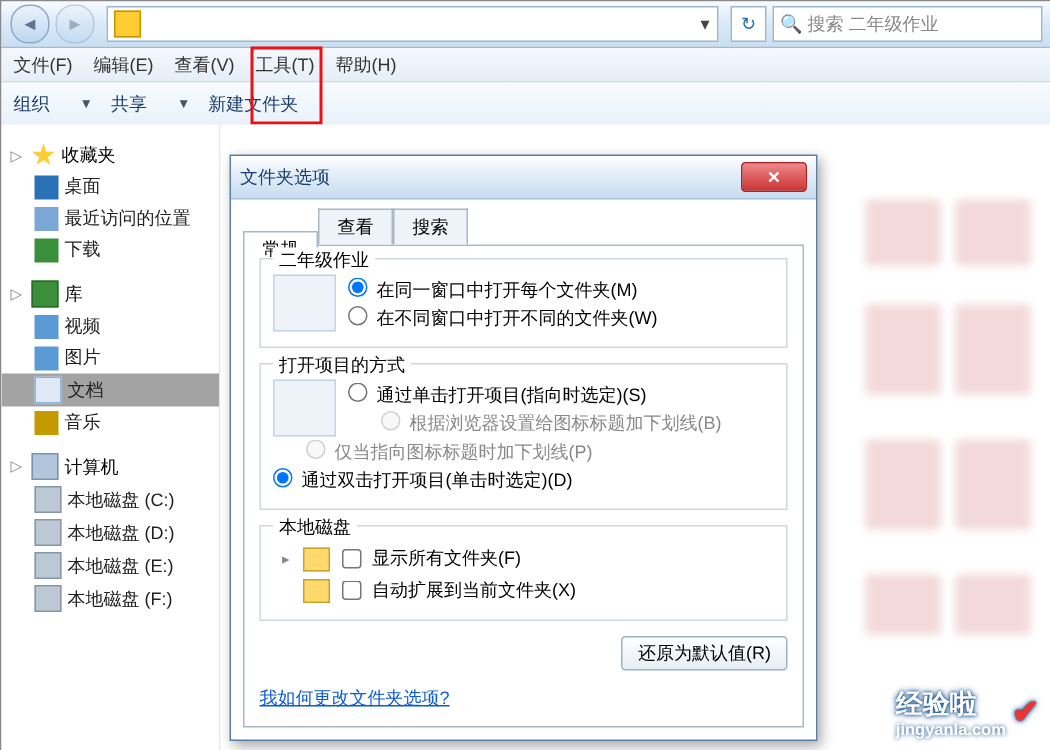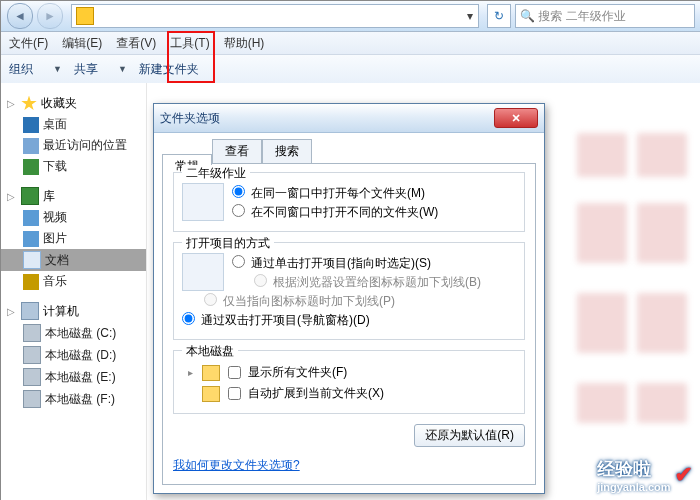--- a/index.html
+++ b/index.html
@@ -226,21 +226,21 @@
       <div class="opt-row sub">
             <input type="radio" name="u" disabled="" style="">
             <span>根据浏览器设置给图标标题加下划线(B)</span>
           </div>
       <div class="opt-row sub">
             <input type="radio" name="u" disabled="" style="">
             <span>仅当指向图标标题时加下划线(P)</span>
           </div>
       <div class="opt-row">
             <input type="radio" name="o" checked="" style="">
-            <span>通过双击打开项目(导航窗格)(D)</span>
+            <span>通过双击打开项目(单击时选定)(D)</span>
           </div>
       <div style="clear:both"></div>
     </div>
 
     <div class="grp">
       <span class="grp-title">本地磁盘</span>
       <div class="nav-tree">
         <div class="tree-row">
               <span class="tri">▸</span>
               <span class="folder"></span>

